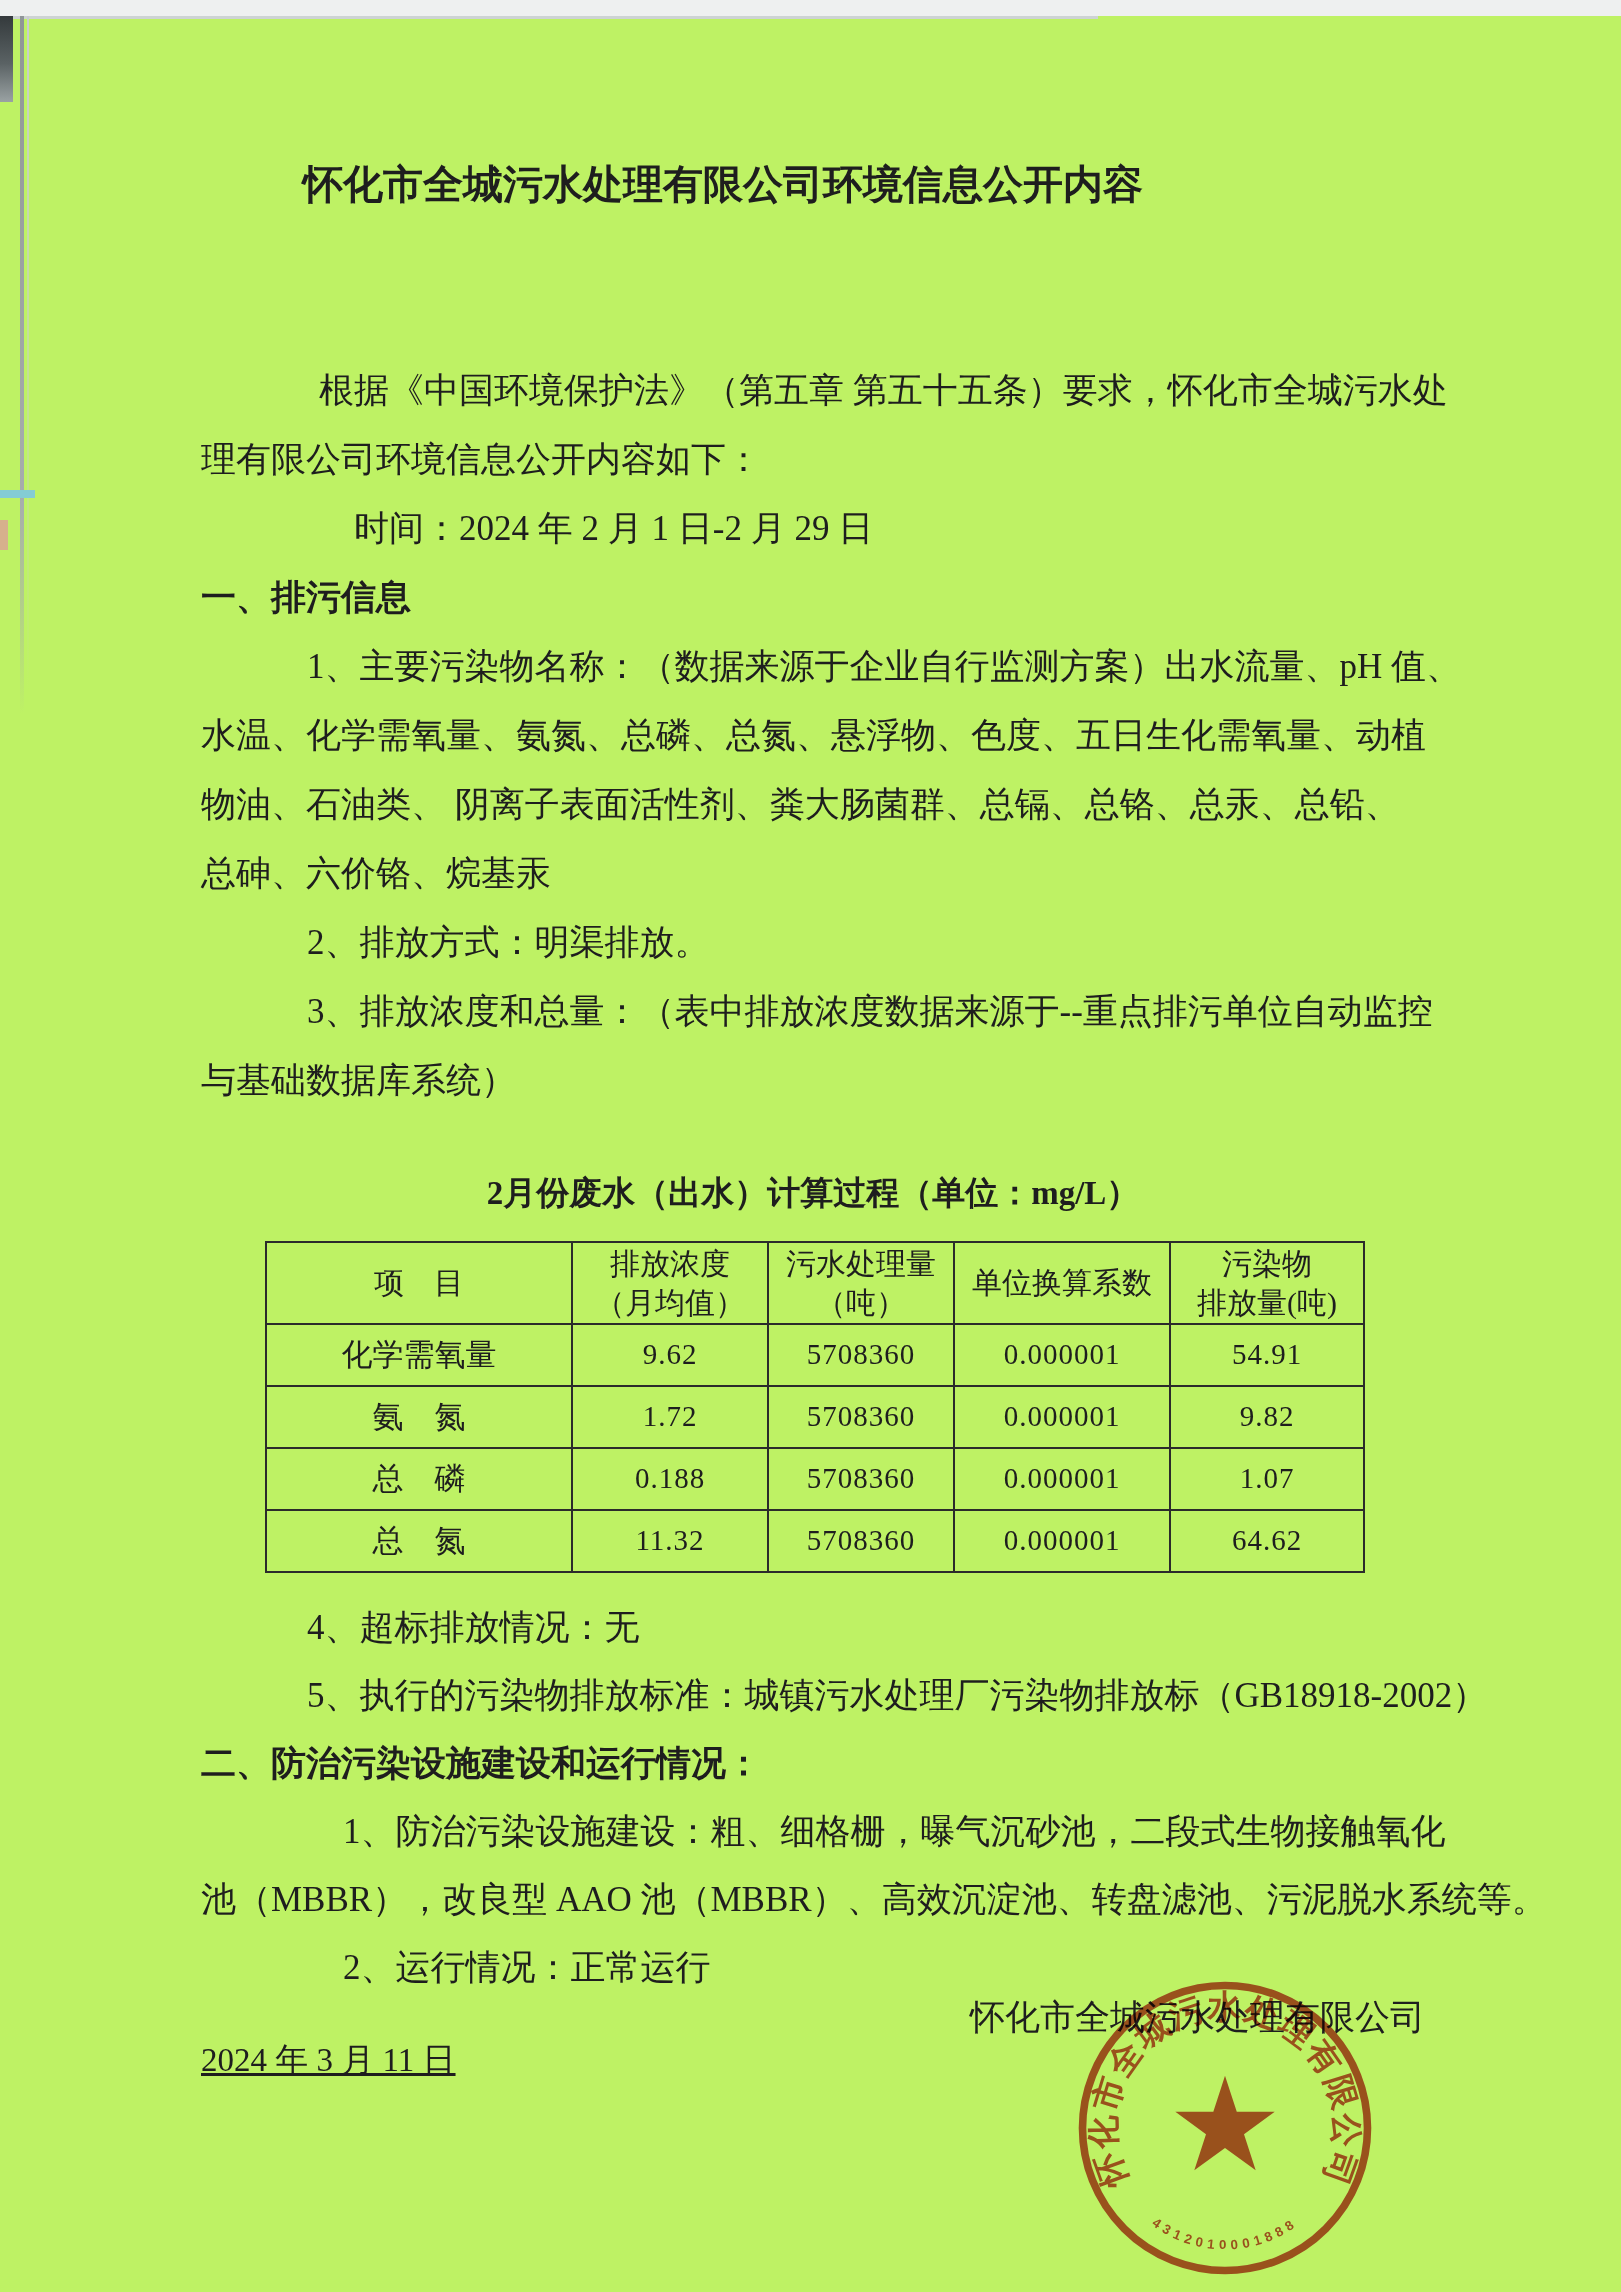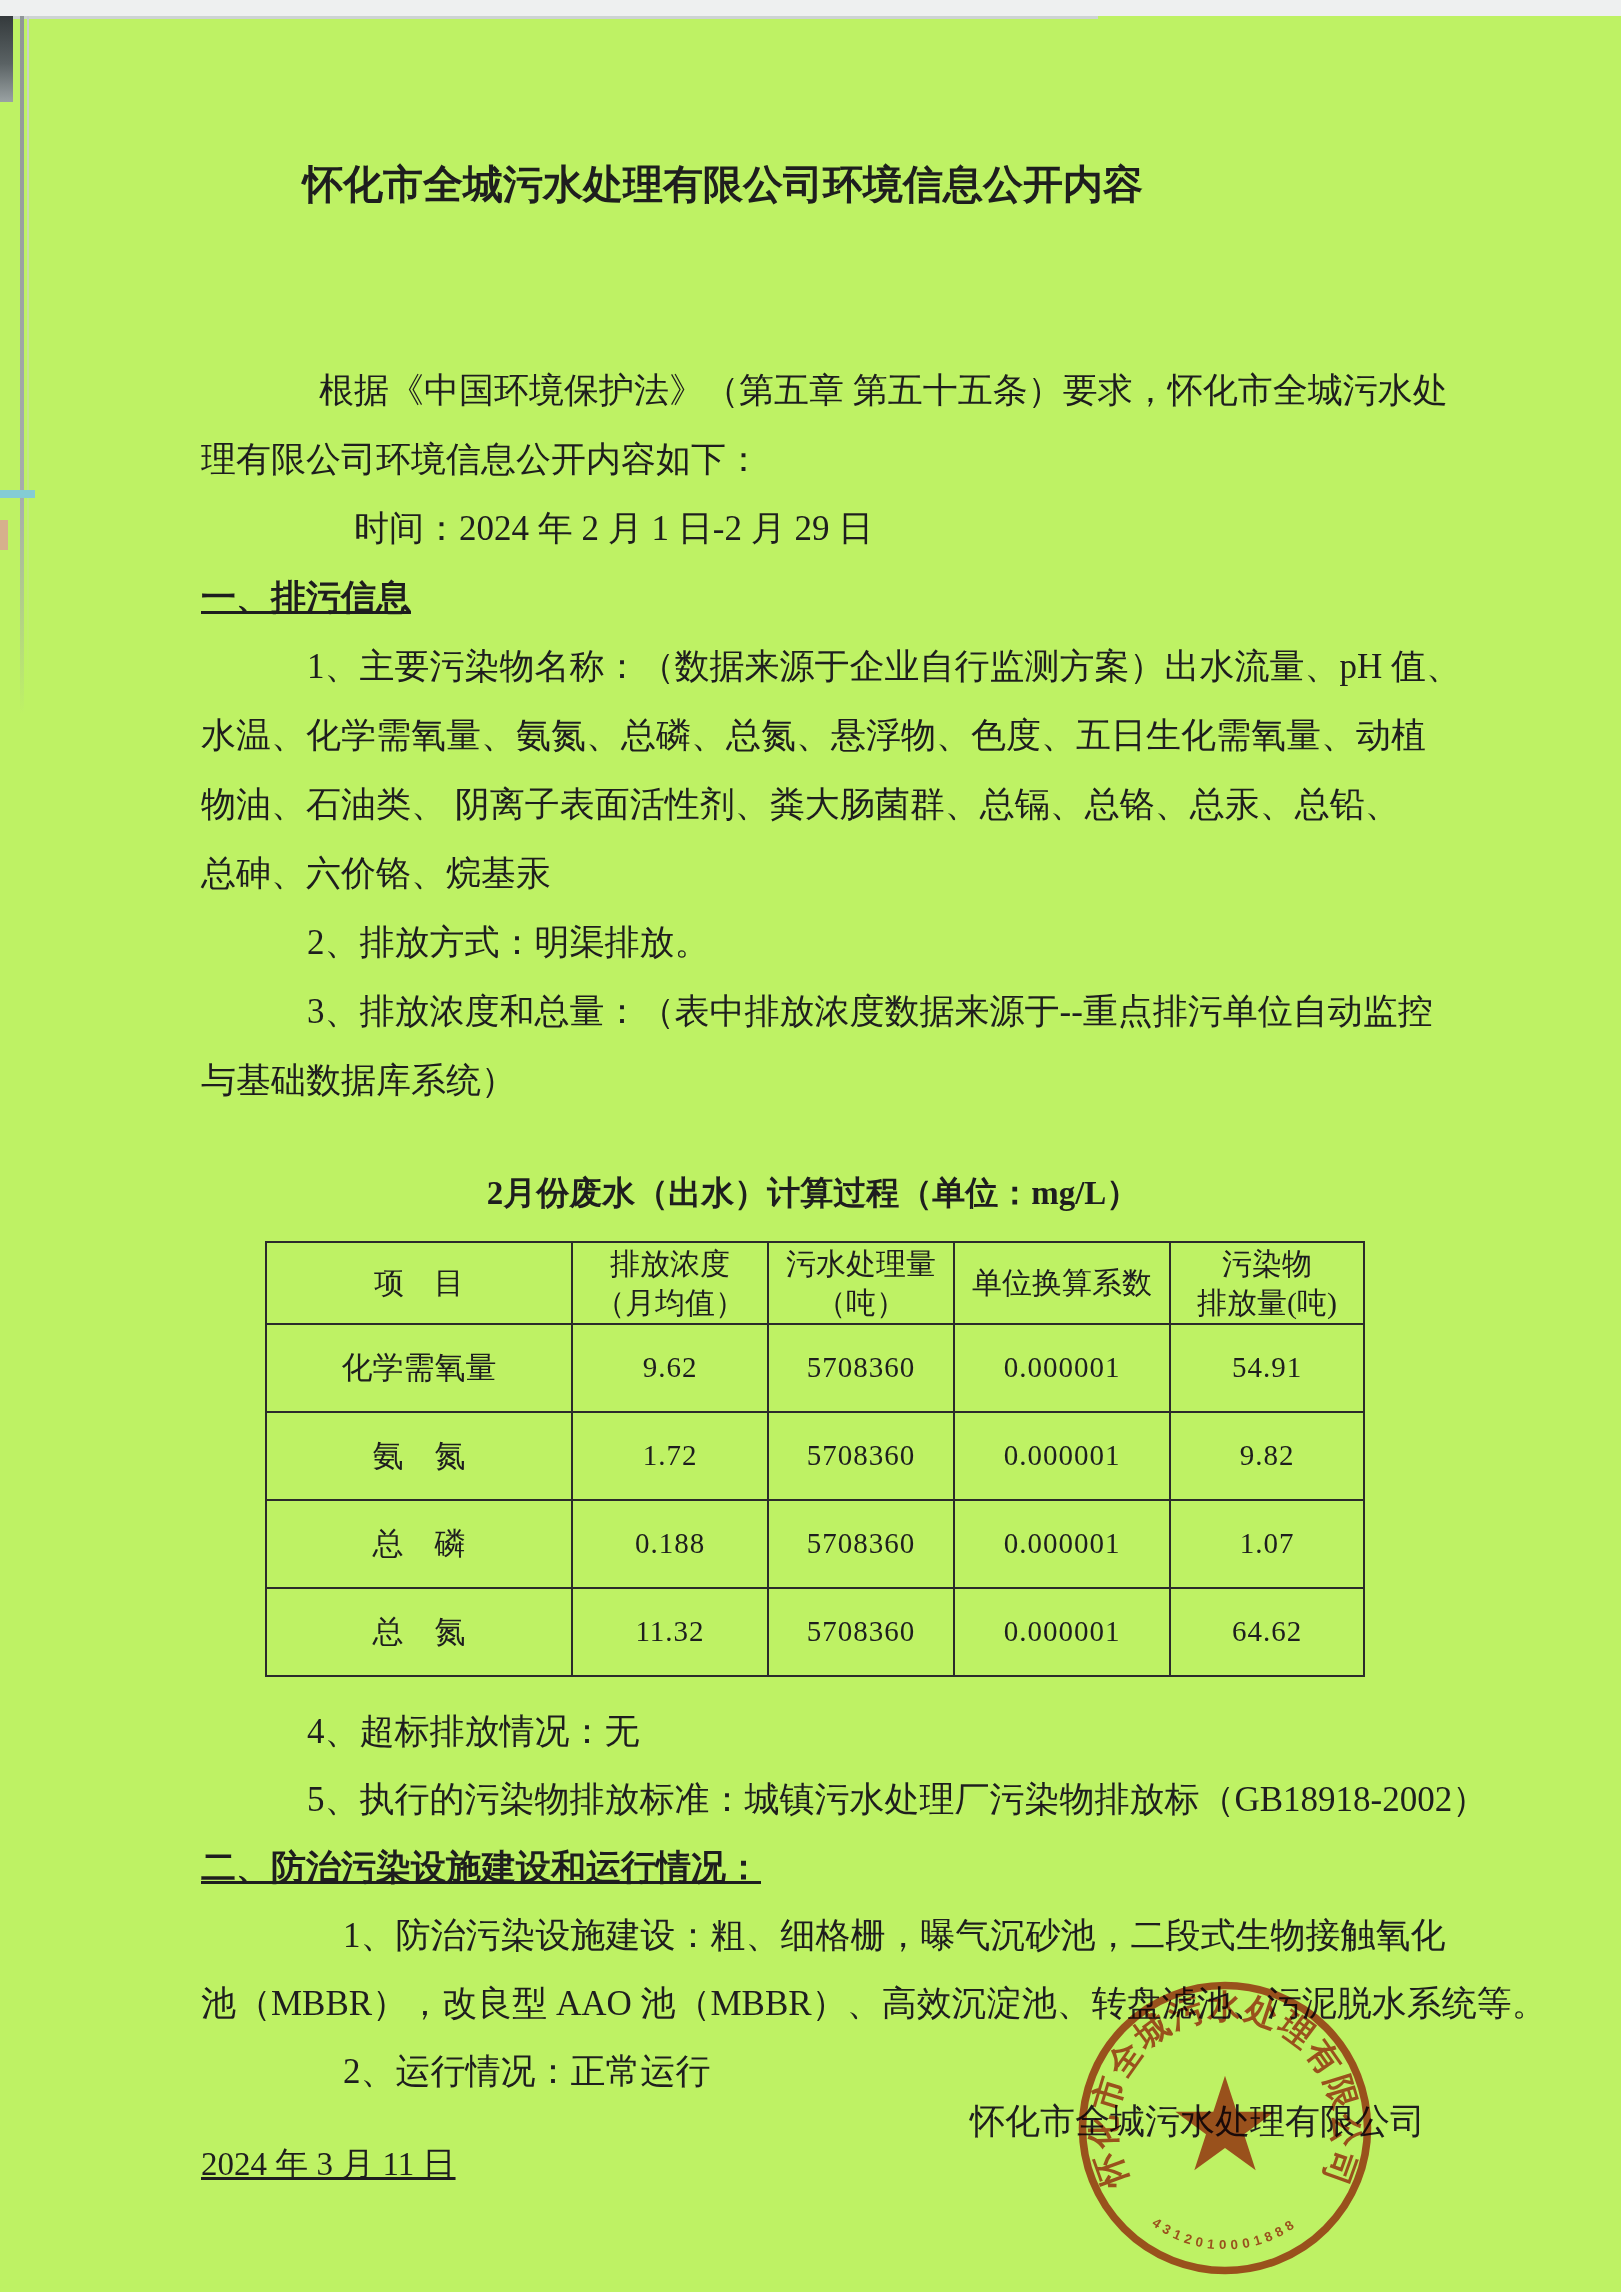--- a/index.html
+++ b/index.html
@@ -24,21 +24,21 @@
   .tick-pink{position:absolute;left:0;top:504px;width:7.8px;height:30px;background:#dd9a9a;opacity:.75;}
 
   
   .content{position:absolute;left:0;top:0;right:0;padding:0 196px 0 201px;}
   .doc-title{
     margin:139px 0 0 0;padding-left:102px;
     font-size:40px;font-weight:bold;line-height:59px;white-space:nowrap;
   }
   .block1{margin-top:142px;}
   .tl{font-size:35px;line-height:69px;white-space:nowrap;}
-  .bold{font-weight:bold;text-decoration:underline;}
+  .bold{font-weight:bold;}
   .ind-intro{padding-left:118px;}
   .ind-time{padding-left:153px;}
   .ind-item{padding-left:106px;}
   .ind-item2{padding-left:142px;}
 
   .tbl-title{
     margin-top:47px;line-height:63px;font-size:33px;font-weight:bold;
     text-align:center;white-space:nowrap;
   }
   table.etable{
@@ -46,21 +46,21 @@
     border-collapse:collapse;table-layout:fixed;
     width:1098px;
     border:2.9px solid #282828;
   }
   table.etable td,table.etable th{
     border:2px solid #2b2b2b;
     text-align:center;vertical-align:middle;
     font-weight:normal;
   }
   tr.hrow{height:80px;}
-  tr.drow{height:88px;}
+  tr.drow{height:62px;}
   .hcell{font-size:30px;font-weight:bold;line-height:39px;white-space:pre-line;}
   .lcell{font-size:31px;}
   .ncell{font-size:29px;letter-spacing:1px;}
 
   .post{margin-top:21.6px;}
   .tl2{font-size:35px;line-height:68px;white-space:nowrap;}
 
   .sig-company{margin-top:-5.9px;font-size:35px;line-height:43px;text-align:right;white-space:nowrap;}
   .sig-date{font-size:33px;line-height:43px;text-align:left;padding-right:36px;white-space:nowrap;text-decoration:underline;}
 

